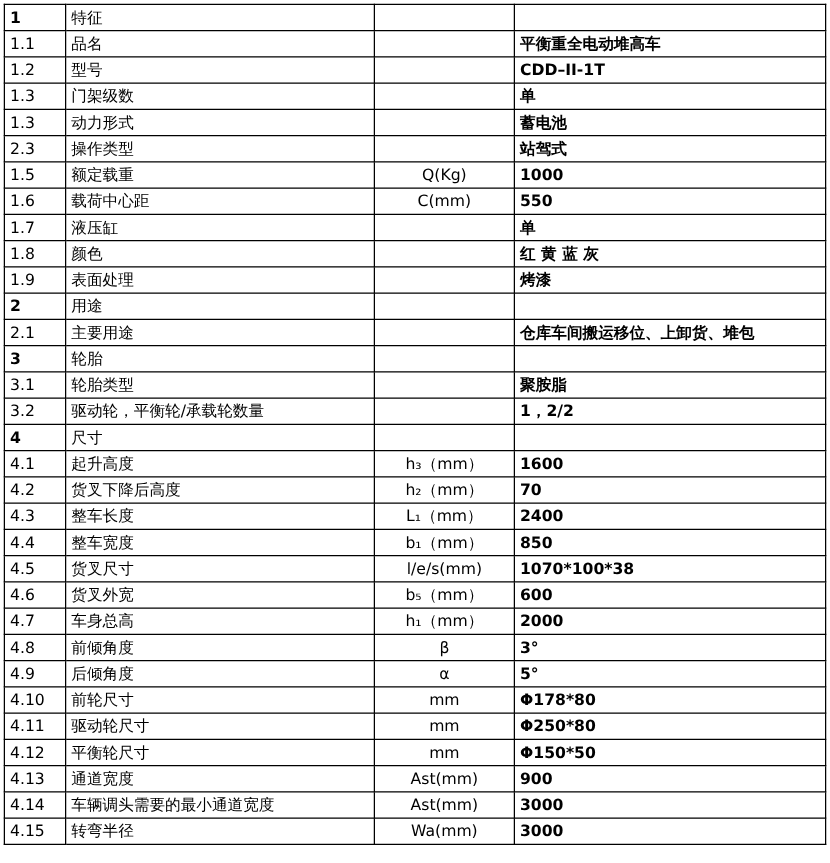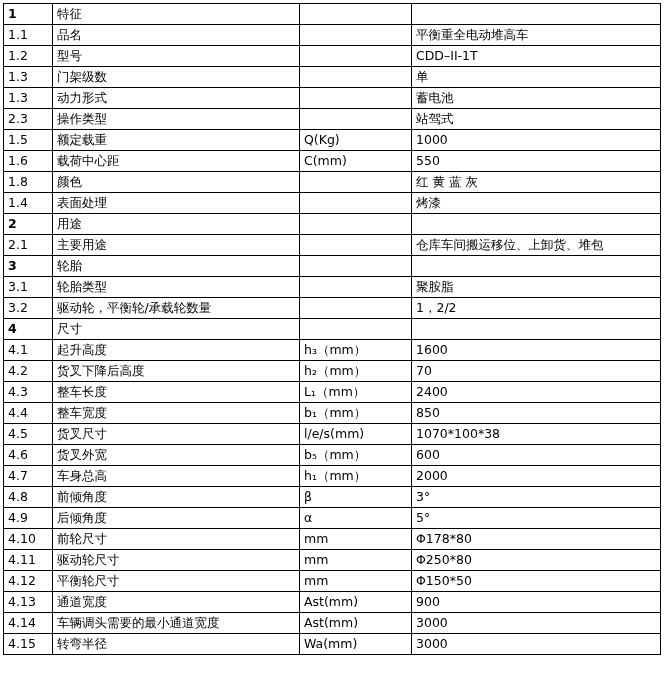--- a/index.html
+++ b/index.html
@@ -26,22 +26,22 @@
     padding: 1px 4px 2px 4px;
     font-size: 12.5px;
     line-height: 15px;
     height: 17px;
     vertical-align: middle;
     white-space: nowrap;
     overflow: hidden;
   }
   td.c-num    { width: 40px; }
   td.c-name   { width: 238px; }
-  td.c-sym    { width: 103px; }
-  td.c-val    { width: auto; }
+  td.c-sym    { width: 103px; text-align: center; }
+  td.c-val    { width: auto; font-weight: bold; }
   tr.section td {
     font-weight: bold;
   }
   tr.section td.c-name {
     font-weight: normal;
   }
 </style>
 </head>
 <body>
 
@@ -89,27 +89,33 @@
         <td class="c-sym">Q(Kg)</td>
         <td class="c-val">1000</td>
       </tr>
       <tr>
         <td class="c-num">1.6</td>
         <td class="c-name">载荷中心距</td>
         <td class="c-sym">C(mm)</td>
         <td class="c-val">550</td>
       </tr>
       <tr>
+        <td class="c-num">1.7</td>
+        <td class="c-name">液压缸</td>
+        <td class="c-sym"></td>
+        <td class="c-val">单</td>
+      </tr>
+      <tr>
         <td class="c-num">1.8</td>
         <td class="c-name">颜色</td>
         <td class="c-sym"></td>
         <td class="c-val">红 黄 蓝 灰</td>
       </tr>
       <tr>
-        <td class="c-num">1.4</td>
+        <td class="c-num">1.9</td>
         <td class="c-name">表面处理</td>
         <td class="c-sym"></td>
         <td class="c-val">烤漆</td>
       </tr>
       <tr class="section">
         <td class="c-num">2</td>
         <td class="c-name">用途</td>
         <td class="c-sym"></td>
         <td class="c-val"></td>
       </tr>

